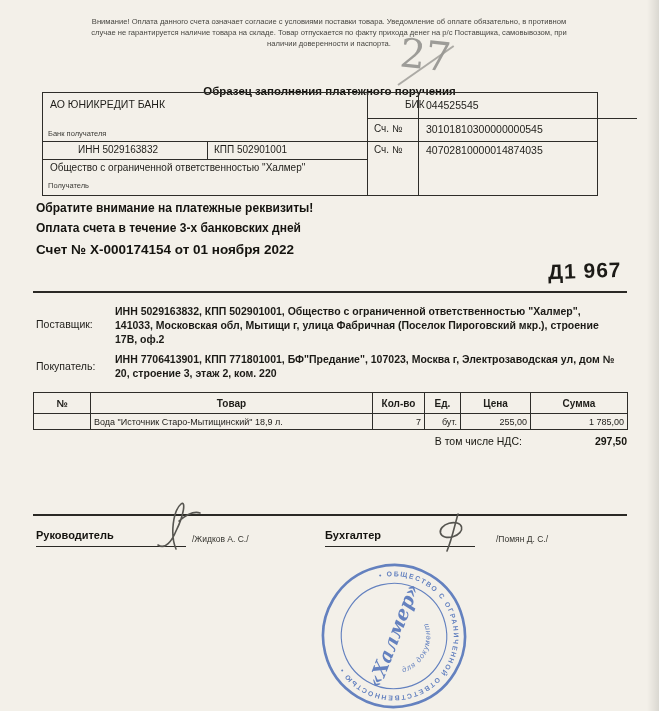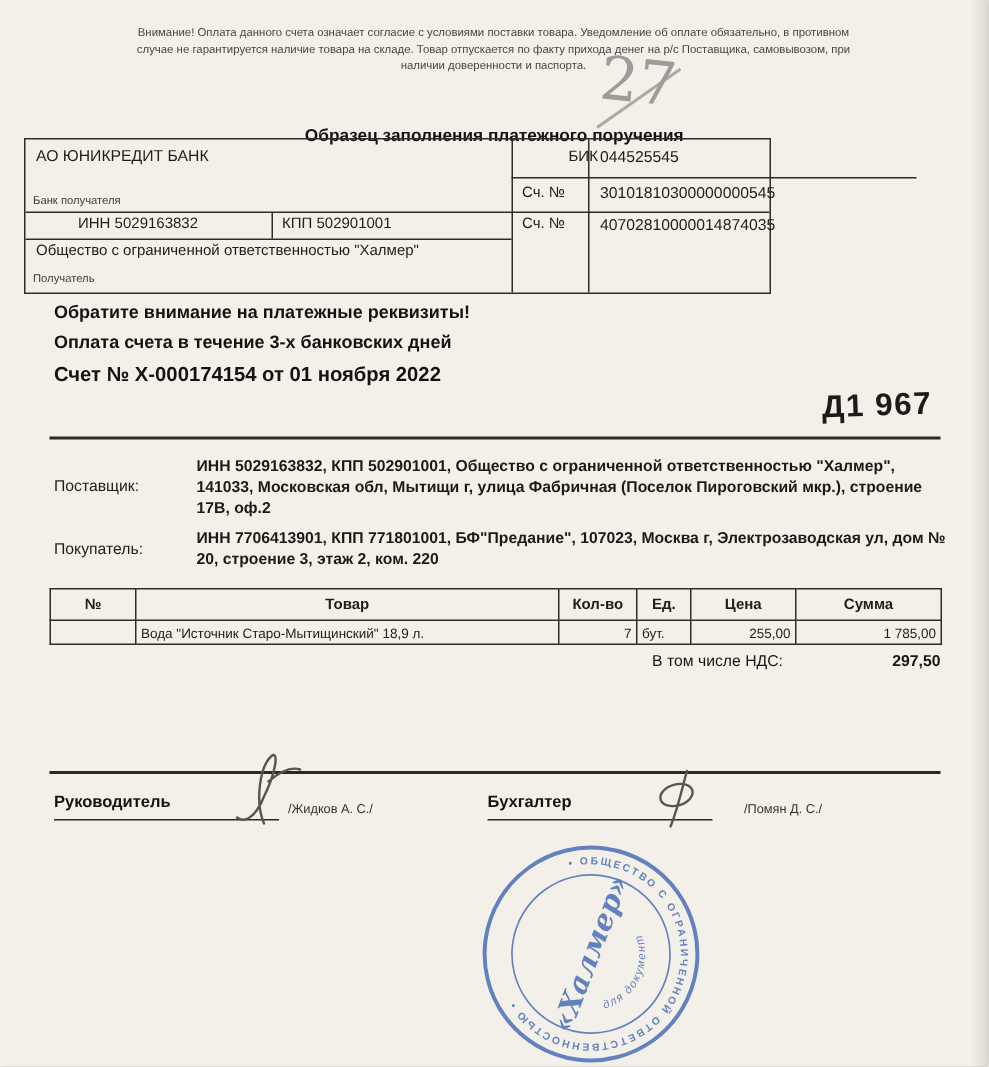--- a/index.html
+++ b/index.html
@@ -6,21 +6,21 @@
   body{background:#d8d5cf;font-family:"Liberation Sans",sans-serif;}
   .page{position:relative;width:659px;height:711px;background:#f3f0e9;color:#1e1e1e;overflow:hidden;margin:0 auto;box-shadow:0 0 6px rgba(0,0,0,.3);}
   .scan-edge{position:absolute;right:0;top:0;width:12px;height:100%;background:linear-gradient(90deg,rgba(0,0,0,0),rgba(0,0,0,.10));}
   .abs{position:absolute;}
   
   .notice{left:90px;top:16px;width:478px;text-align:center;font-size:7.6px;line-height:1.45;color:#474641;}
   .doc-title{left:0;top:65px;width:659px;text-align:center;font-size:11.5px;font-weight:bold;color:#14130f;margin-top:20px;}
   .hand27{left:400px;top:32px;font-size:40px;color:#8f8e8a;font-family:"DejaVu Serif",serif;transform:rotate(6deg);opacity:.85;}
   .hand27-slash{left:398px;top:84px;width:68px;height:2px;background:#9a9994;transform:rotate(-35deg);transform-origin:left center;opacity:.8;}
   
-  .bank-table{left:16px;top:92px;width:498px;height:104px;border:1.3px solid #2e2d29;box-sizing:border-box;}
+  .bank-table{left:42px;top:92px;width:556px;height:104px;border:1.3px solid #2e2d29;box-sizing:border-box;}
   .bt-line{position:absolute;background:#2e2d29;}
   .l-v1{left:324px;top:0;width:1.3px;height:100%;}
   .l-v2{left:375px;top:0;width:1.3px;height:100%;}
   .l-h1{left:324px;top:25px;width:270px;height:1.3px;}
   .l-h2{left:0;top:48px;width:100%;height:1.3px;}
   .l-v3{left:164px;top:49px;width:1.3px;height:17px;}
   .l-h3{left:0;top:66px;width:324px;height:1.3px;}
   .bt-cell{position:absolute;font-size:10px;white-space:nowrap;color:#1e1d19;}
   .c-bank{left:7px;top:5px;font-size:10.5px;}
   .c-bank-label{left:5px;top:36px;font-size:7.5px;color:#3c3b36;}
@@ -37,31 +37,31 @@
   
   .attn1{left:36px;top:201px;font-size:12px;font-weight:bold;color:#14130f;}
   .attn2{left:36px;top:221px;font-size:12px;font-weight:bold;color:#14130f;}
   .invoice-title{left:36px;top:242px;font-size:13.5px;font-weight:bold;color:#14130f;}
   .marking-code{left:548px;top:259px;font-size:21px;font-weight:bold;letter-spacing:1px;color:#1c1b17;transform:rotate(-2deg);}
   .divider1{left:33px;top:291px;width:594px;height:2px;background:#2a2925;}
   
   .party-label{font-size:10.5px;color:#1e1d19;}
   .supplier-label{left:36px;top:318px;}
   .buyer-label{left:36px;top:360px;}
-  .party-text{font-size:10.5px;font-weight:bold;line-height:1.33;color:#1b1a16;margin-left:16px;}
+  .party-text{font-size:10.5px;font-weight:bold;line-height:1.33;color:#1b1a16;}
   .supplier-text{left:115px;top:305px;width:505px;}
   .buyer-text{left:115px;top:353px;width:505px;}
   
   table.items{position:absolute;left:33px;top:392px;width:594px;border-collapse:collapse;table-layout:fixed;}
   table.items th,table.items td{border:1.3px solid #2e2d29;padding:0 3px;overflow:hidden;white-space:nowrap;color:#1e1d19;}
   table.items th{height:20px;font-size:10px;font-weight:bold;text-align:center;}
   table.items td{height:15px;font-size:9px;}
   td.cell-product{font-size:8.5px;padding-left:5px;}
   td.cell-right{text-align:right;}
-  td.cell-center{text-align:left;}
+  td.cell-center{text-align:right;}
   
   .totals{left:380px;top:435px;width:247px;}
   .totals-row{display:flex;height:16px;font-size:10.5px;color:#16150f;}
   .totals-label{flex:1;text-align:right;}
   .totals-value{width:105px;text-align:right;font-weight:bold;}
   
   .summary1{left:36px;top:471px;font-size:10.5px;color:#1b1a16;}
   .summary2{left:36px;top:487px;font-size:10.5px;font-weight:bold;color:#14130f;}
   .divider2{left:33px;top:514px;width:594px;height:1.6px;background:#2a2925;}
   

